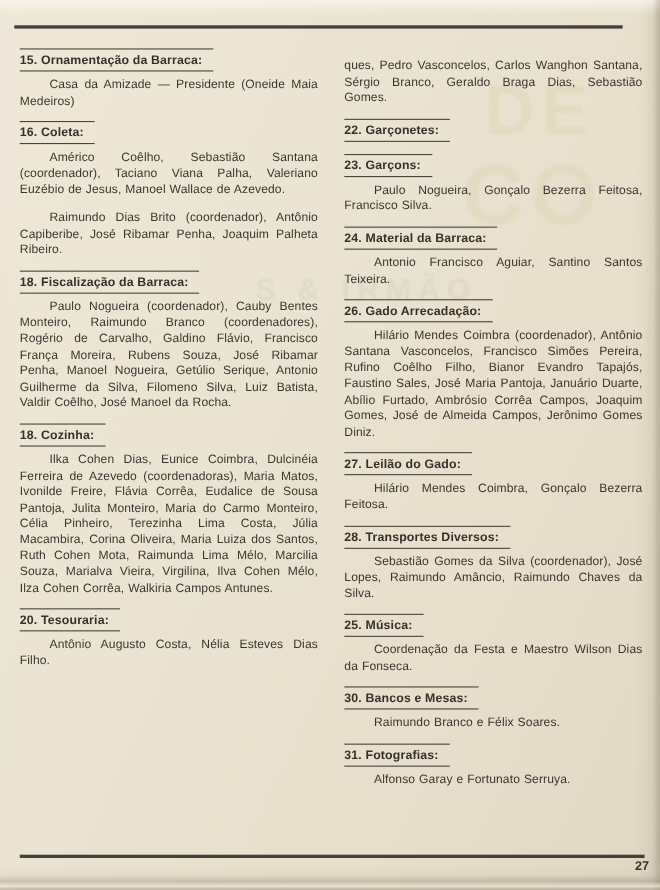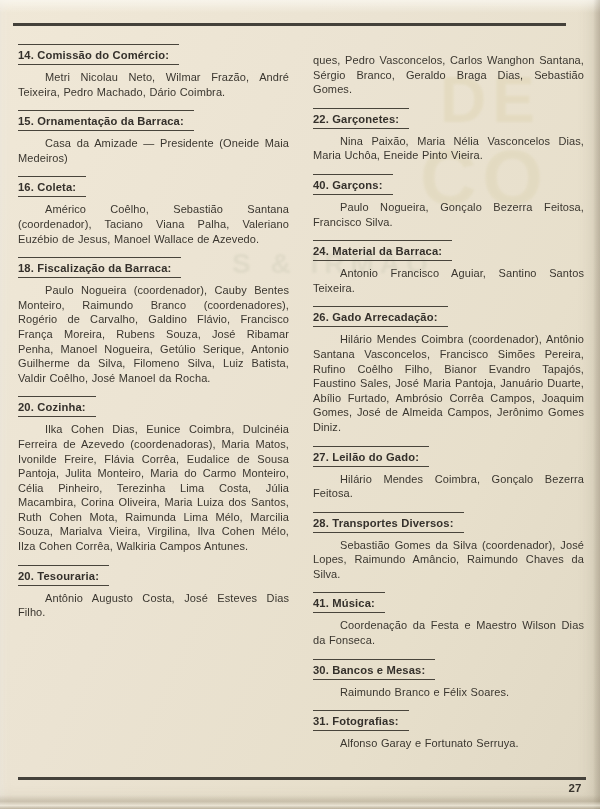--- a/index.html
+++ b/index.html
@@ -32,97 +32,93 @@
     font-size:11.2px;font-weight:700;color:#34302b;letter-spacing:.15px;
     border-top:1.5px solid #48443b;border-bottom:1.5px solid #48443b;
     padding:4px 10px 3px 0;
   }
   .sec-body{
     margin:5px 0 0;font-size:11px;line-height:14.6px;color:#3a362f;
     text-align:justify;text-indent:27px;letter-spacing:.1px;word-spacing:.4px;
   }
   .sec-body.no-indent{text-indent:0;}
 
-  .page-num{position:absolute;top:782px;left:560px;width:30px;text-align:center;
+  .page-num{position:absolute;top:782px;left:560px;width:30px;text-align:right;
     font-weight:700;font-size:11.5px;color:#39352e;}
 
   .ghost{position:absolute;font-weight:700;pointer-events:none;
     filter:blur(1.2px);letter-spacing:6px;line-height:1;}
 </style>
 </head>
 <body>
 
 <div class="page">
   <div class="ghost-layer" id="ghost-layer">
       <div class="ghost" style="left: 440px; top: 68px; font-size: 64px; color: rgb(224, 214, 182); opacity: 0.55;">DE</div>
       <div class="ghost" style="left: 420px; top: 138px; font-size: 78px; color: rgb(222, 213, 182); opacity: 0.5;">CO</div>
       <div class="ghost" style="left: 232px; top: 250px; font-size: 28px; color: rgb(215, 211, 192); opacity: 0.6;">S &amp; IRMÃO</div>
     </div>
   <div class="top-light"></div>
   <div class="rule top"></div>
 
   <div class="col" id="col-left">
       <section class="sec">
-    <h3 class="sec-heading">14. Comissão do Comércio:</h3>
-    <p class="sec-body">Metri Nicolau Neto, Wilmar Frazão, André Teixeira, Pedro Machado, Dário Coimbra.</p>
-  </section>
-      <section class="sec">
     <h3 class="sec-heading">15. Ornamentação da Barraca:</h3>
     <p class="sec-body">Casa da Amizade — Presidente (Oneide Maia Medeiros)</p>
   </section>
       <section class="sec">
     <h3 class="sec-heading">16. Coleta:</h3>
     <p class="sec-body">Américo Coêlho, Sebastião Santana (coordenador), Taciano Viana Palha, Valeriano Euzébio de Jesus, Manoel Wallace de Azevedo.</p>
   </section>
       <section class="sec">
+    <p class="sec-body">Raimundo Dias Brito (coordenador), Antônio Capiberibe, José Ribamar Penha, Joaquim Palheta Ribeiro.</p>
   </section>
       <section class="sec">
     <h3 class="sec-heading">18. Fiscalização da Barraca:</h3>
     <p class="sec-body">Paulo Nogueira (coordenador), Cauby Bentes Monteiro, Raimundo Branco (coordenadores), Rogério de Carvalho, Galdino Flávio, Francisco França Moreira, Rubens Souza, José Ribamar Penha, Manoel Nogueira, Getúlio Serique, Antonio Guilherme da Silva, Filomeno Silva, Luiz Batista, Valdir Coêlho, José Manoel da Rocha.</p>
   </section>
       <section class="sec">
-    <h3 class="sec-heading">20. Cozinha:</h3>
+    <h3 class="sec-heading">18. Cozinha:</h3>
     <p class="sec-body">Ilka Cohen Dias, Eunice Coimbra, Dulcinéia Ferreira de Azevedo (coordenadoras), Maria Matos, Ivonilde Freire, Flávia Corrêa, Eudalice de Sousa Pantoja, Julita Monteiro, Maria do Carmo Monteiro, Célia Pinheiro, Terezinha Lima Costa, Júlia Macambira, Corina Oliveira, Maria Luiza dos Santos, Ruth Cohen Mota, Raimunda Lima Mélo, Marcilia Souza, Marialva Vieira, Virgilina, Ilva Cohen Mélo, Ilza Cohen Corrêa, Walkiria Campos Antunes.</p>
   </section>
       <section class="sec">
     <h3 class="sec-heading">20. Tesouraria:</h3>
-    <p class="sec-body">Antônio Augusto Costa, José Esteves Dias Filho.</p>
+    <p class="sec-body">Antônio Augusto Costa, Nélia Esteves Dias Filho.</p>
   </section>
     </div>
   <div class="col" id="col-right">
       <section class="sec headless">
 
     <p class="sec-body no-indent">ques, Pedro Vasconcelos, Carlos Wanghon Santana, Sérgio Branco, Geraldo Braga Dias, Sebastião Gomes.</p>
   </section>
       <section class="sec">
     <h3 class="sec-heading">22. Garçonetes:</h3>
-    <p class="sec-body">Nina Paixão, Maria Nélia Vasconcelos Dias, Maria Uchôa, Eneide Pinto Vieira.</p>
   </section>
       <section class="sec">
-    <h3 class="sec-heading">40. Garçons:</h3>
+    <h3 class="sec-heading">23. Garçons:</h3>
     <p class="sec-body">Paulo Nogueira, Gonçalo Bezerra Feitosa, Francisco Silva.</p>
   </section>
       <section class="sec">
     <h3 class="sec-heading">24. Material da Barraca:</h3>
     <p class="sec-body">Antonio Francisco Aguiar, Santino Santos Teixeira.</p>
   </section>
       <section class="sec">
     <h3 class="sec-heading">26. Gado Arrecadação:</h3>
     <p class="sec-body">Hilário Mendes Coimbra (coordenador), Antônio Santana Vasconcelos, Francisco Simões Pereira, Rufino Coêlho Filho, Bianor Evandro Tapajós, Faustino Sales, José Maria Pantoja, Januário Duarte, Abílio Furtado, Ambrósio Corrêa Campos, Joaquim Gomes, José de Almeida Campos, Jerônimo Gomes Diniz.</p>
   </section>
       <section class="sec">
     <h3 class="sec-heading">27. Leilão do Gado:</h3>
     <p class="sec-body">Hilário Mendes Coimbra, Gonçalo Bezerra Feitosa.</p>
   </section>
       <section class="sec">
     <h3 class="sec-heading">28. Transportes Diversos:</h3>
     <p class="sec-body">Sebastião Gomes da Silva (coordenador), José Lopes, Raimundo Amâncio, Raimundo Chaves da Silva.</p>
   </section>
       <section class="sec">
-    <h3 class="sec-heading">41. Música:</h3>
+    <h3 class="sec-heading">25. Música:</h3>
     <p class="sec-body">Coordenação da Festa e Maestro Wilson Dias da Fonseca.</p>
   </section>
       <section class="sec">
     <h3 class="sec-heading">30. Bancos e Mesas:</h3>
     <p class="sec-body">Raimundo Branco e Félix Soares.</p>
   </section>
       <section class="sec">
     <h3 class="sec-heading">31. Fotografias:</h3>
     <p class="sec-body">Alfonso Garay e Fortunato Serruya.</p>
   </section>

